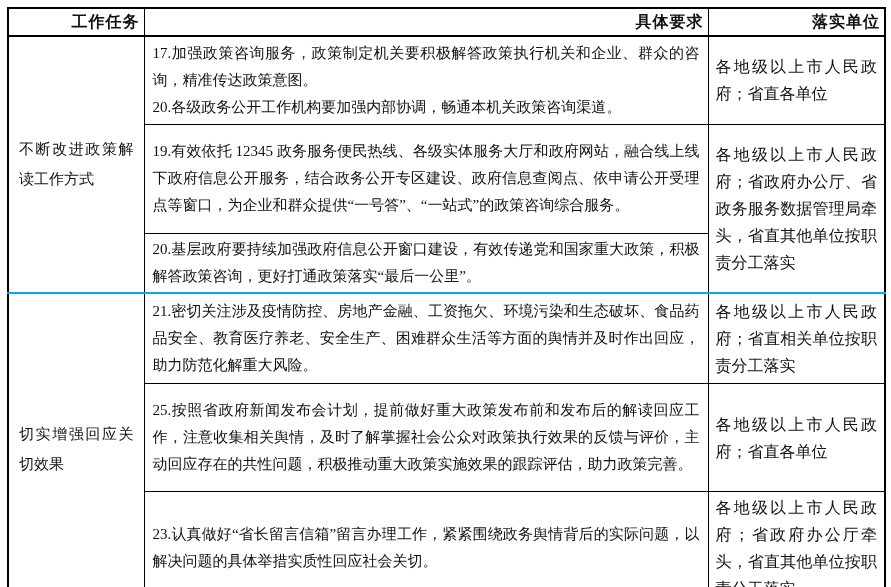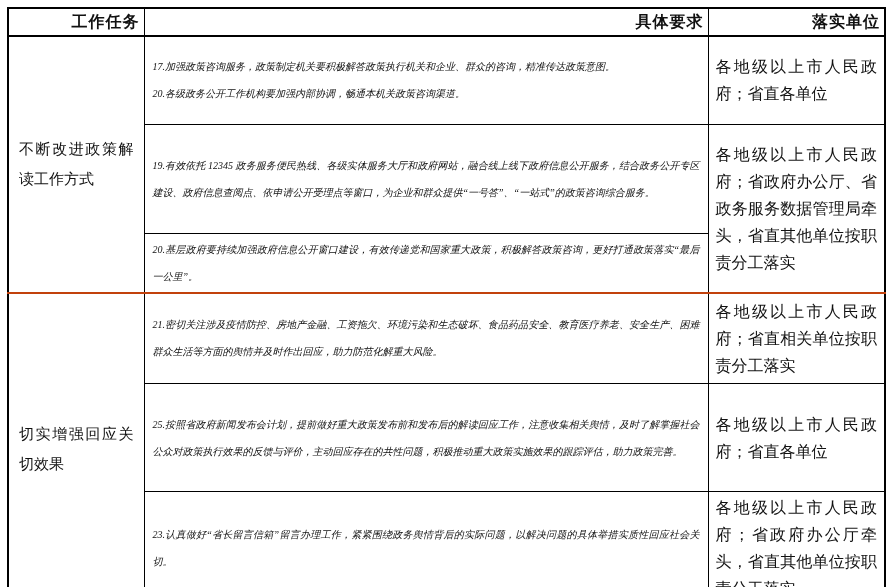--- a/index.html
+++ b/index.html
@@ -37,34 +37,33 @@
     border-bottom: 2px solid #000000;
     height: 28px;
     font-size: 16px;
     font-weight: bold;
     text-align: right;
     padding: 0 4px;
     letter-spacing: 1px;
   }
   
   tr.section-start td {
-    border-top: 2px solid #c2410c;
+    border-top: 2px solid #0ea5e9;
   }
   td.task-cell {
     width: 136px;
     padding: 0 10px;
     font-size: 15px;
     line-height: 30px;
     text-align: justify;
   }
   td.req-cell {
     width: 564px;
     padding: 2px 8px;
-    font-size: 10px;
-    font-style: italic;
+    font-size: 15px;
   }
   td.req-cell p {
     margin: 0;
     line-height: 27px;
     text-align: justify;
   }
   td.unit-cell {
     width: 177px;
     padding: 2px 7px;
     font-size: 16px;

